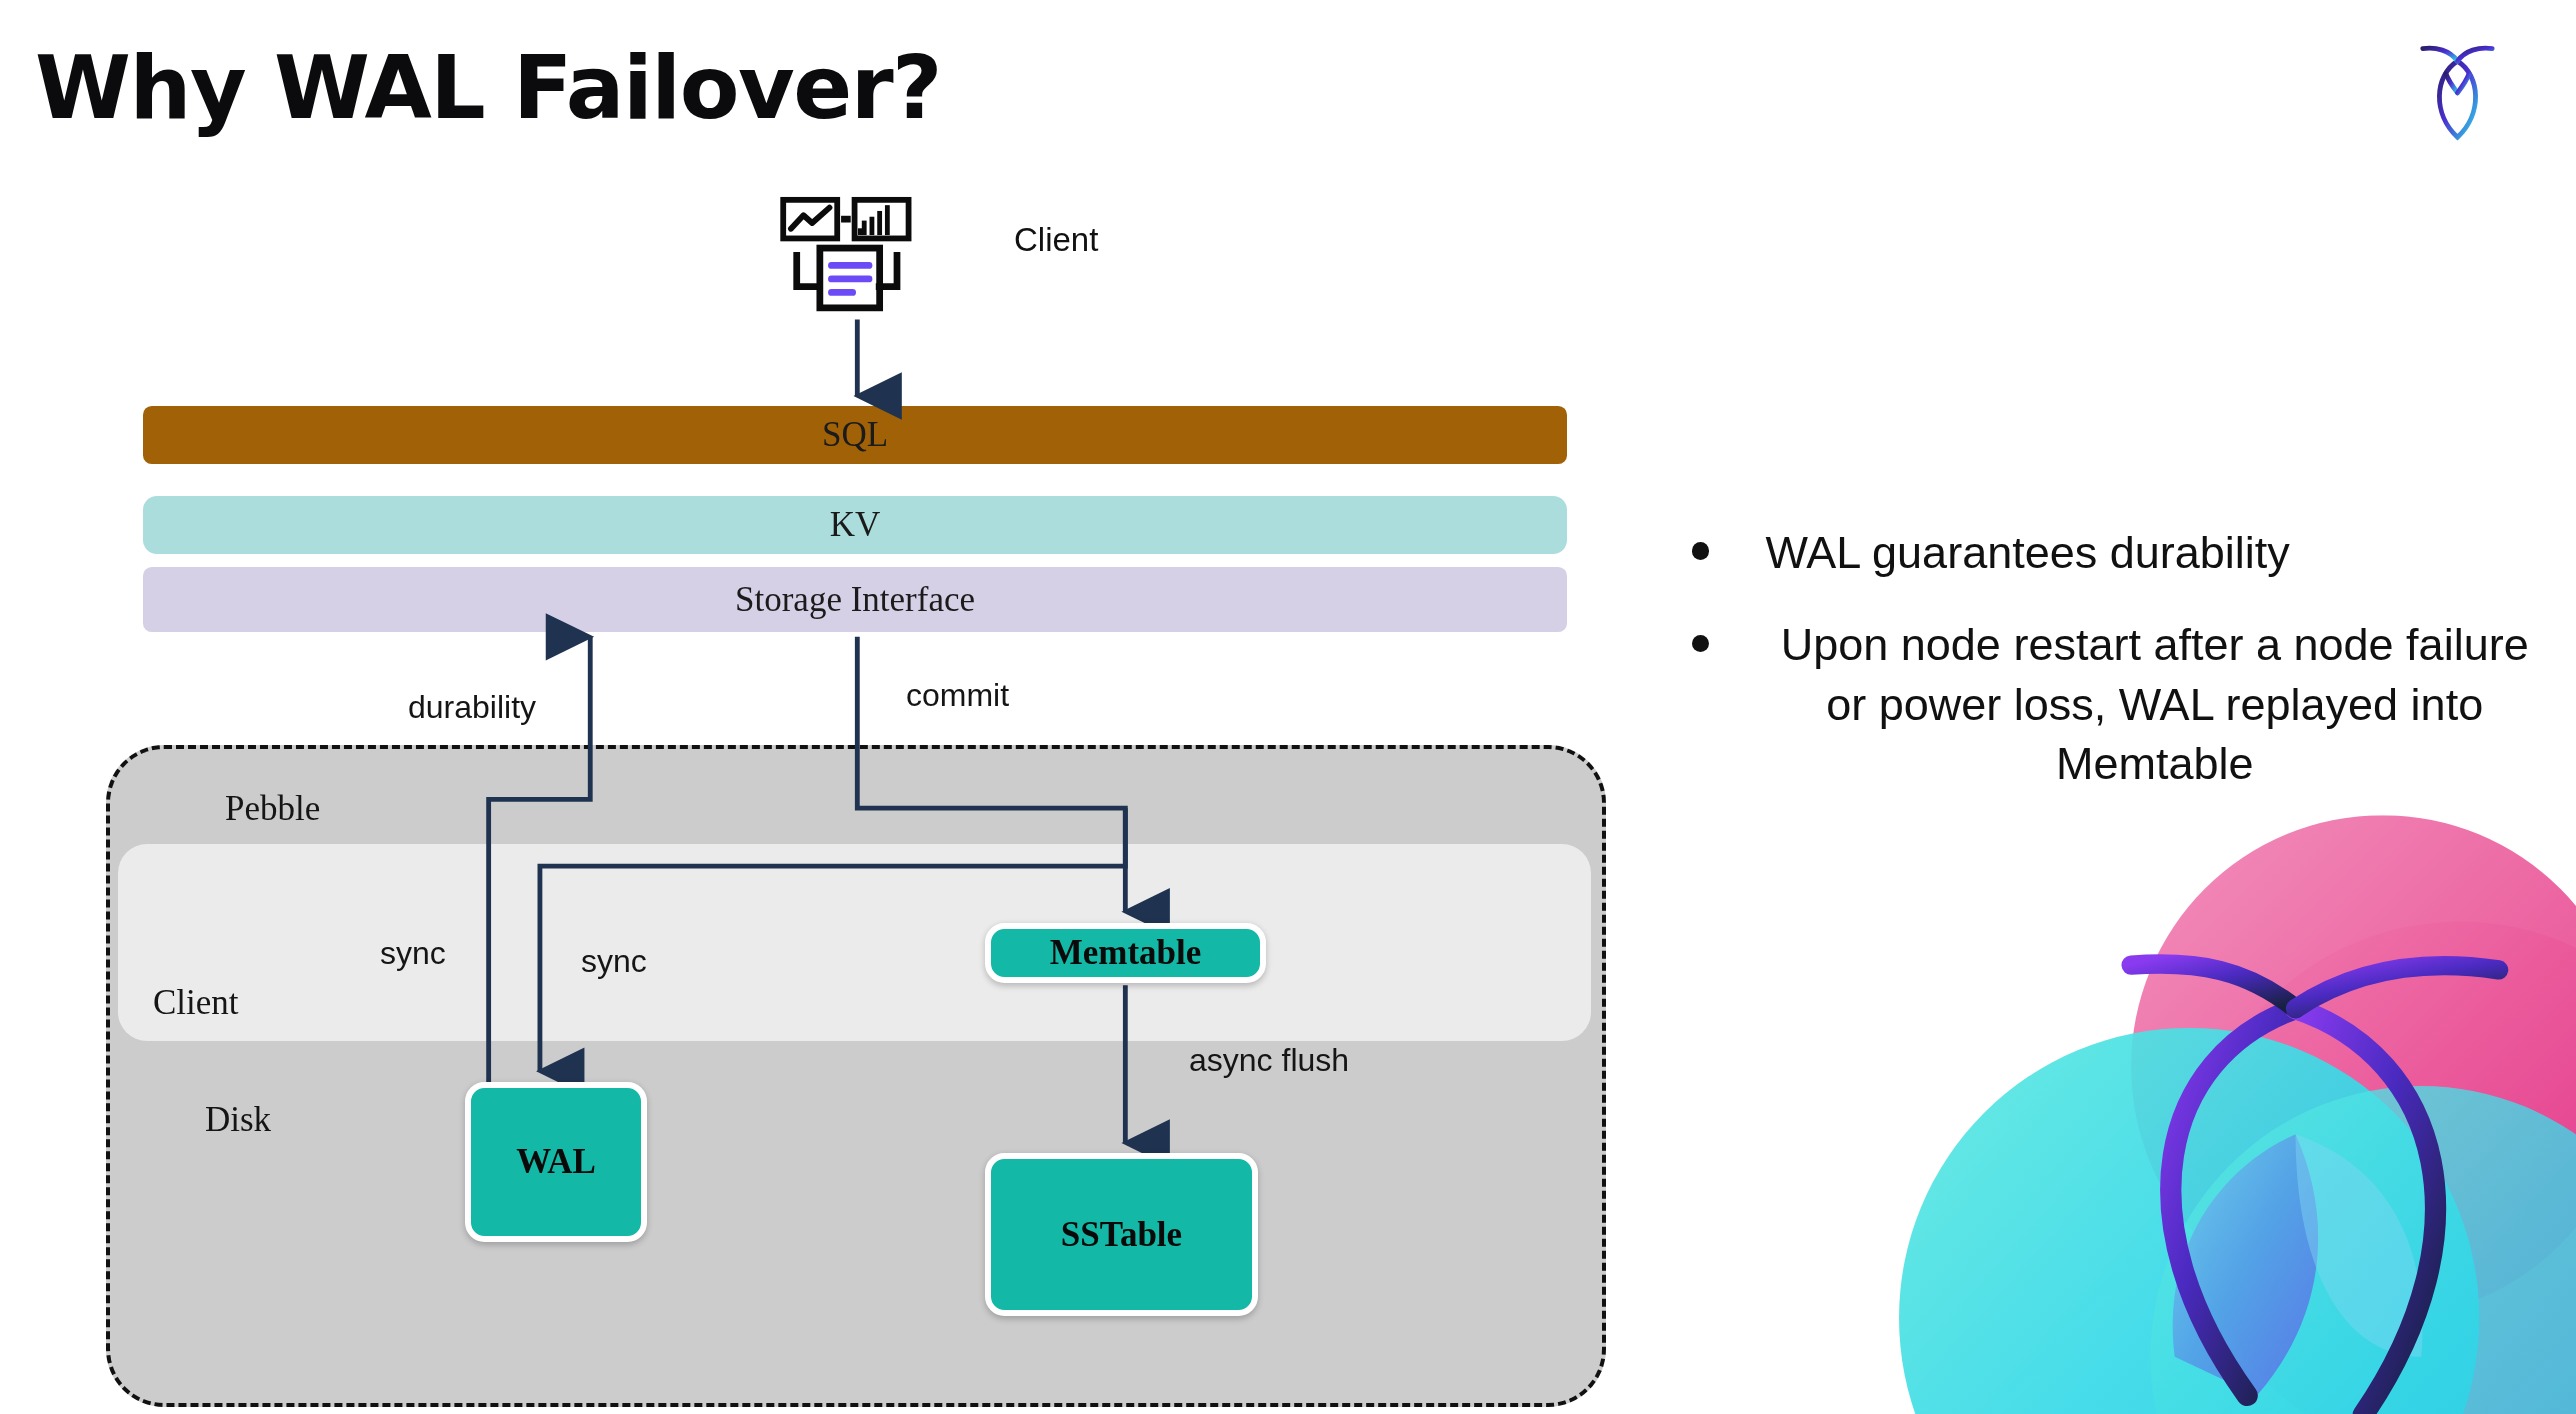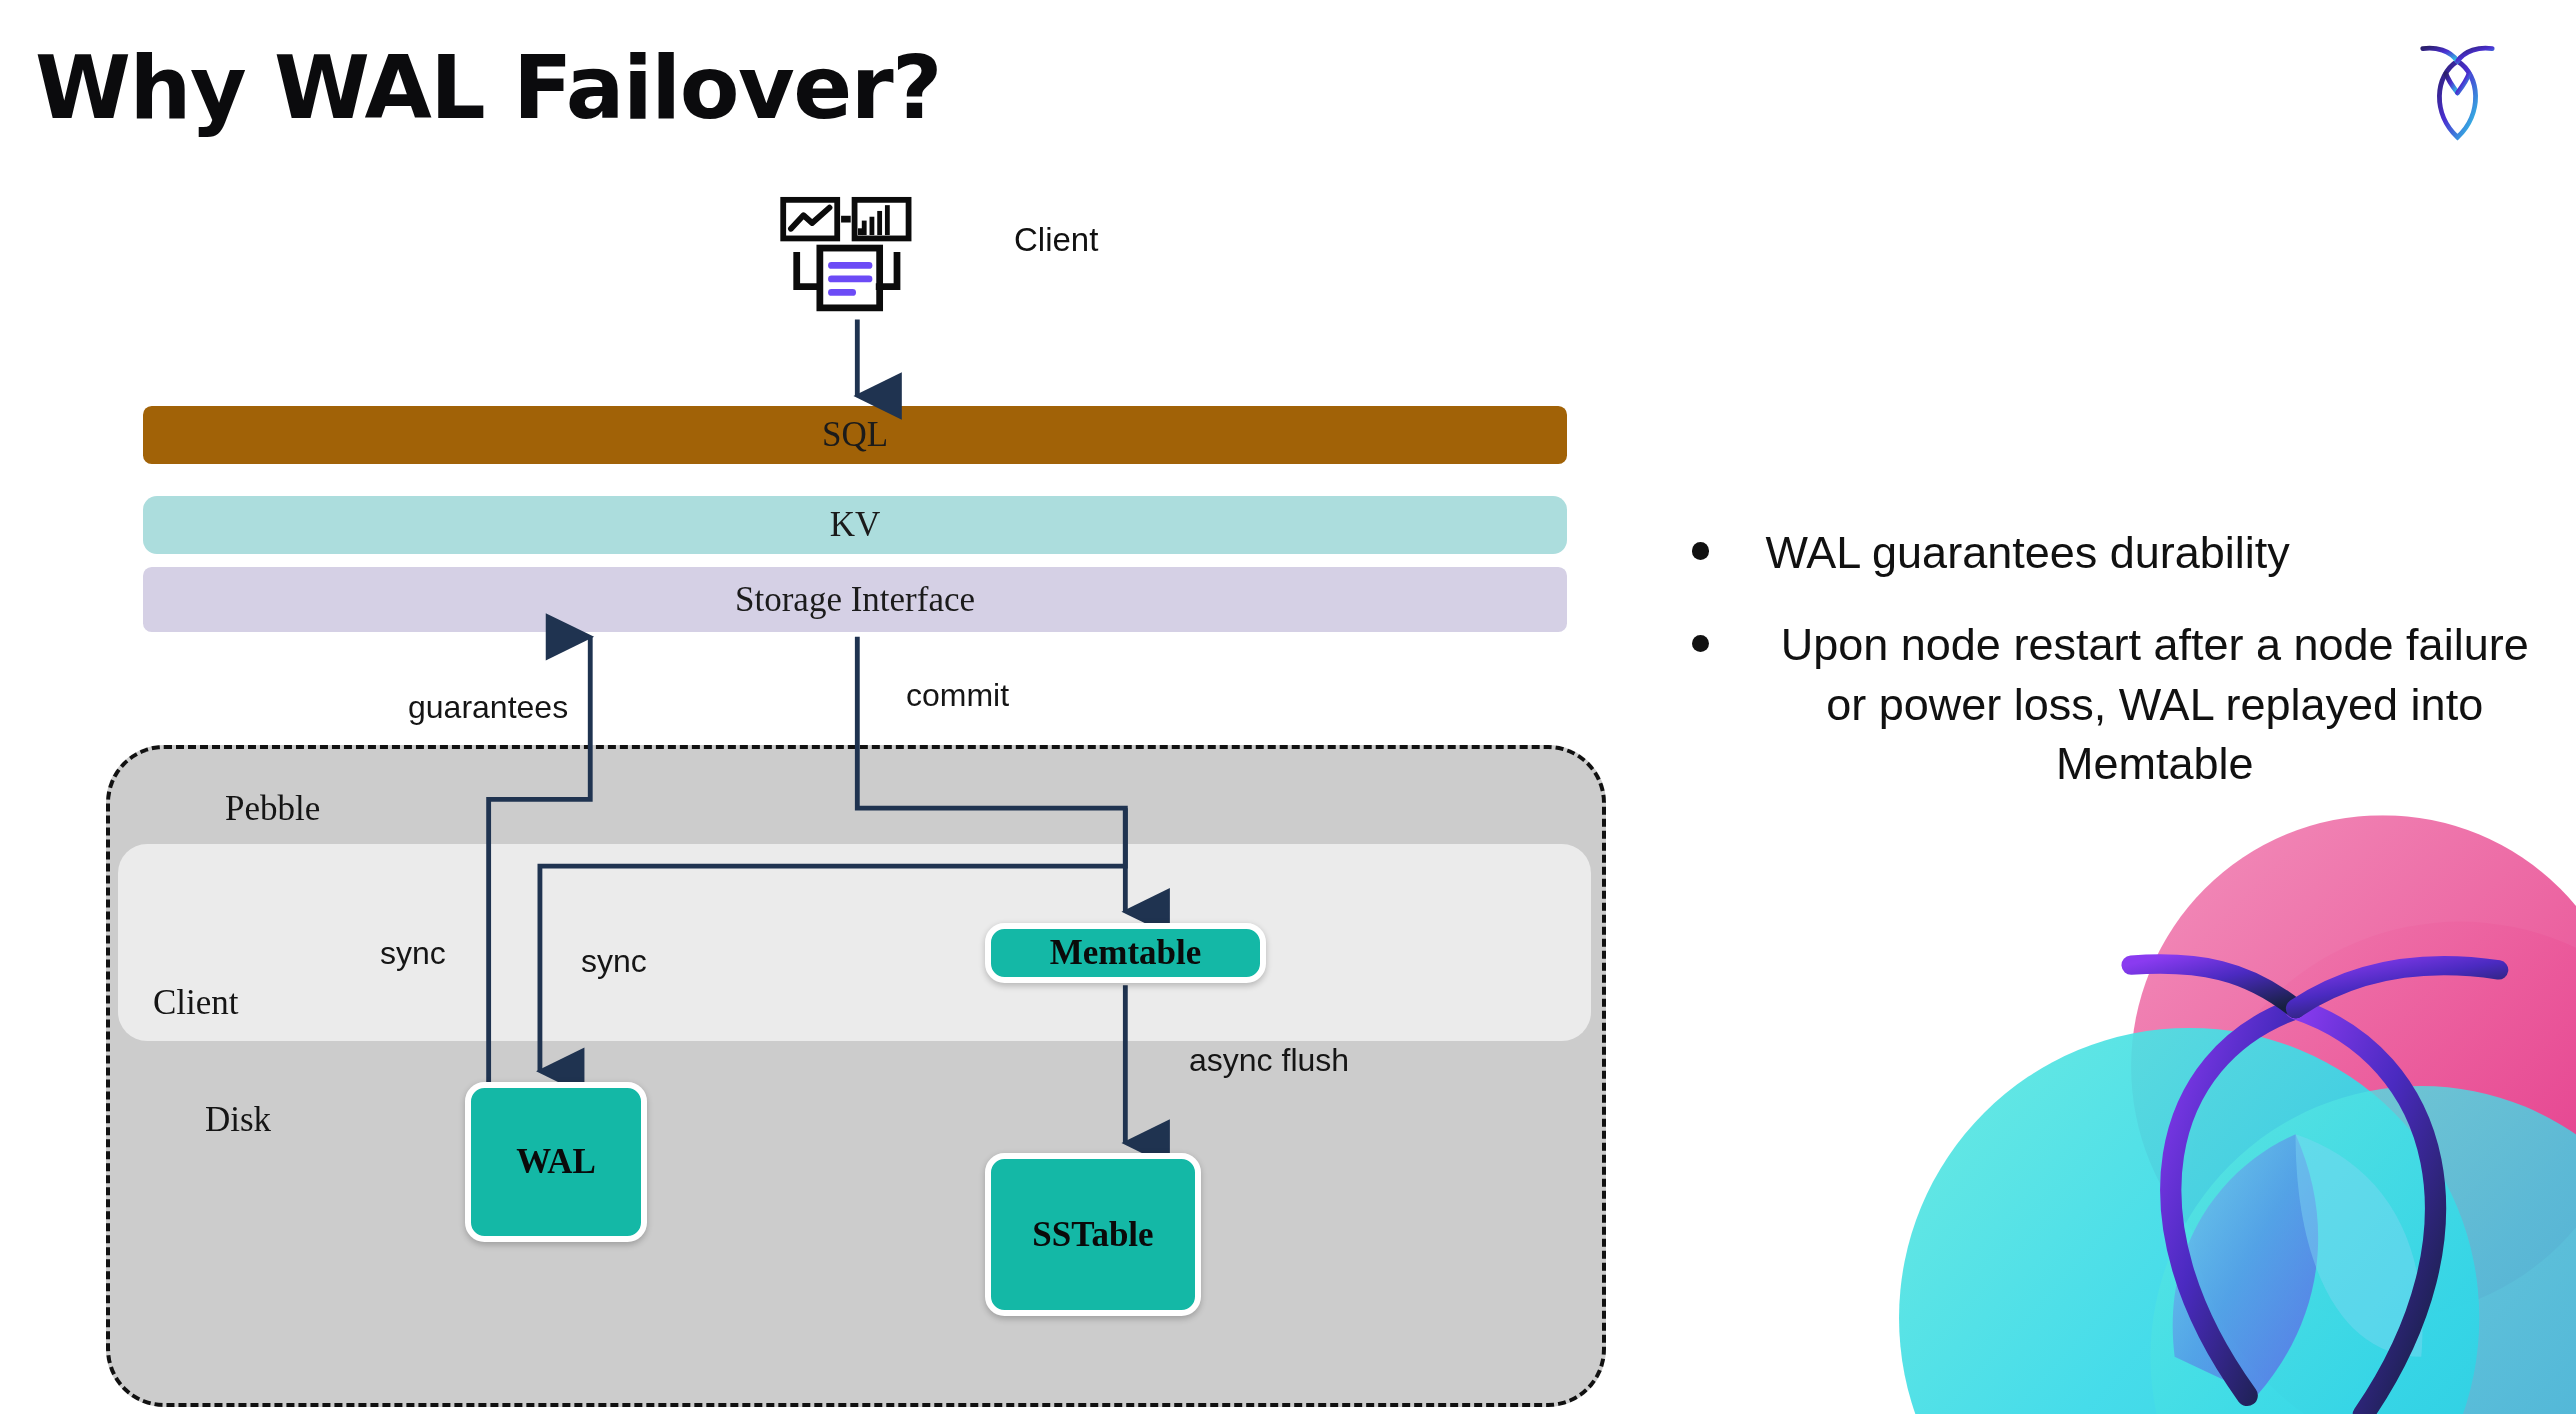--- a/index.html
+++ b/index.html
@@ -149,21 +149,21 @@
     justify-content: center;
     font-family: "Liberation Serif", serif;
     font-weight: 700;
     font-size: 35px;
     color: #0a0a0a;
     box-shadow: 0 2.9px 6.8px rgba(0,0,0,.22);
     z-index: 6;
   }
   #node-memtable { left: 985px; top: 923px;  width: 281px; height: 60px; }
   #node-wal      { left: 465px;  top: 1082px; width: 182px; height: 160px; }
-  #node-sstable  { left: 985px; top: 1153px; width: 216px; height: 163px; }
+  #node-sstable  { left: 985px; top: 1153px; width: 273px; height: 163px; }
 
   
   #bullets {
     position: absolute;
     left: 1692px; top: 523px;
     width: 852px;
     z-index: 5;
     text-align: center;
   }
   .bullet-row {
@@ -301,21 +301,21 @@
         <path d="M886 658 L886 835 L1163 835 L1163 942" marker-end="url(#arrow)"></path>
 
         <path d="M1163 835 L1163 895 L558 895 L558 1107" marker-end="url(#arrow)"></path>
 
         <path d="M505 1128 L505 826 L610 826 L610 658" marker-end="url(#arrow)"></path>
 
         <path d="M1163 1018 L1163 1181" marker-end="url(#arrow)"></path>
       </g>
     </svg>
 
-    <div class="flow-label" id="flow-committed">guarantees</div>
+    <div class="flow-label" id="flow-committed">durability</div>
     <div class="flow-label" id="flow-commit">commit</div>
     <div class="flow-label" id="flow-sync-left">sync</div>
     <div class="flow-label" id="flow-sync-right">sync</div>
     <div class="flow-label" id="flow-async">async flush</div>
 
     <div class="node-box" id="node-memtable">Memtable</div>
     <div class="node-box" id="node-wal">WAL</div>
     <div class="node-box" id="node-sstable">SSTable</div>
   </div>
 

